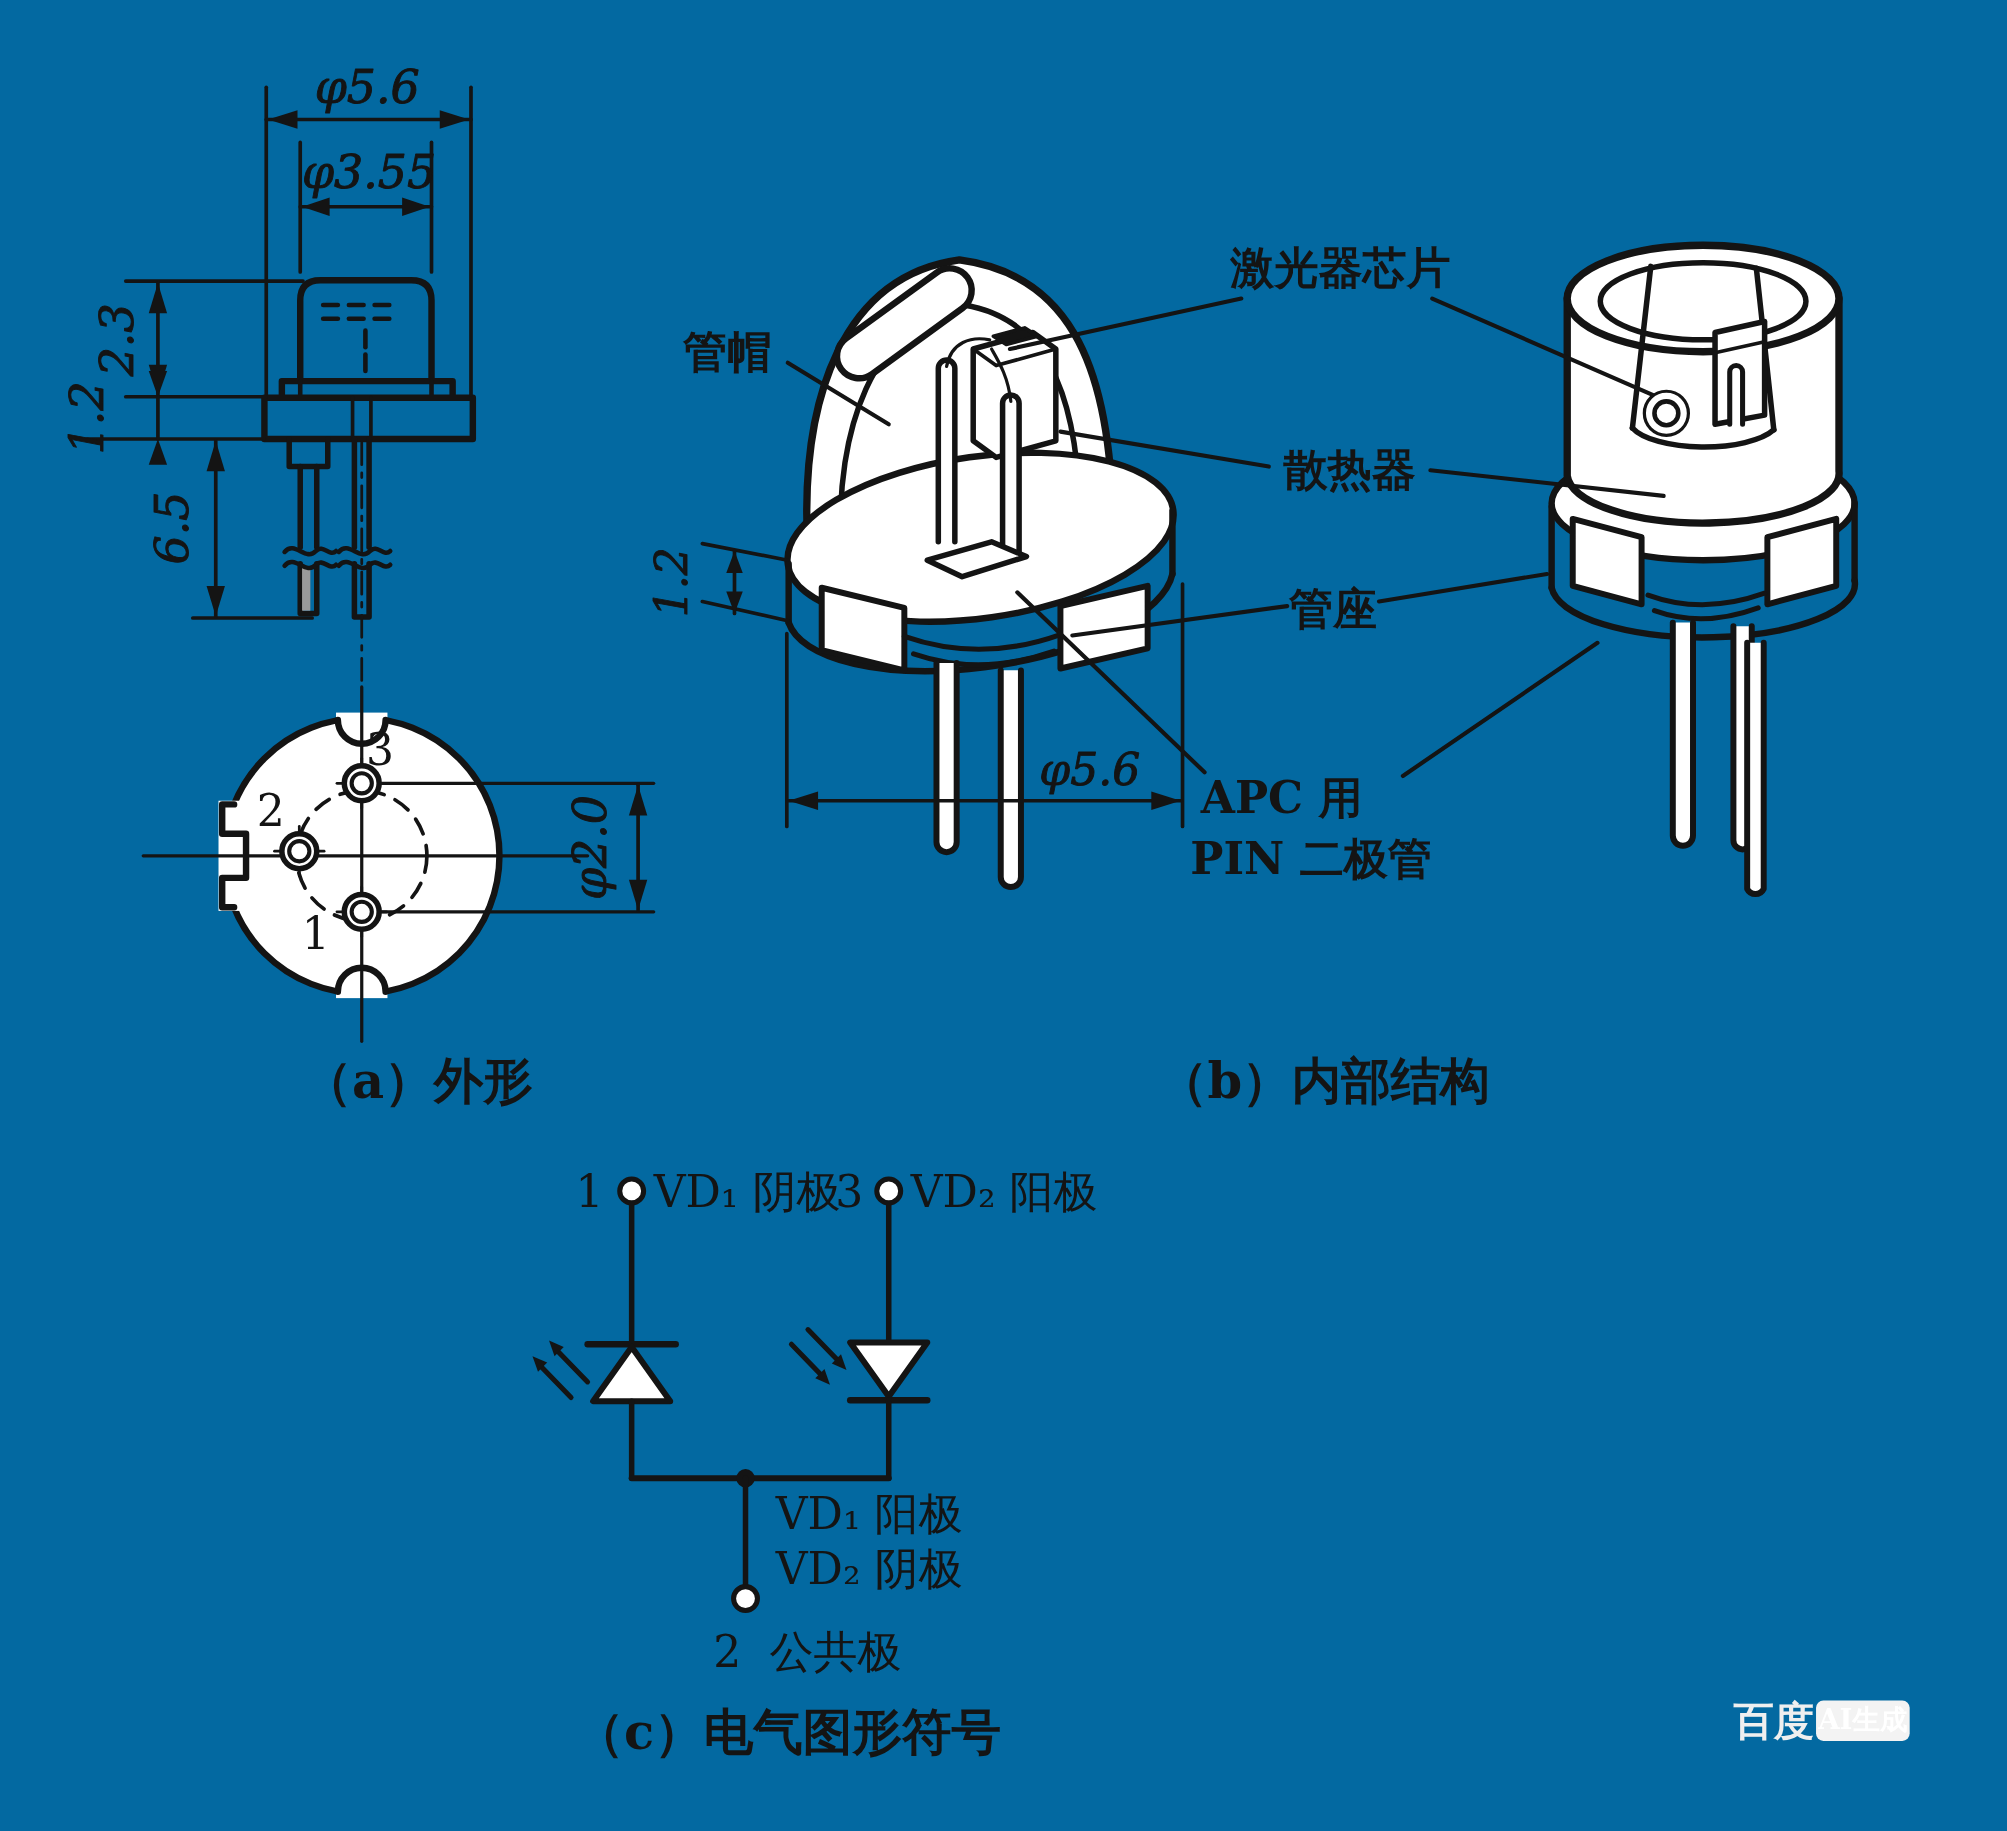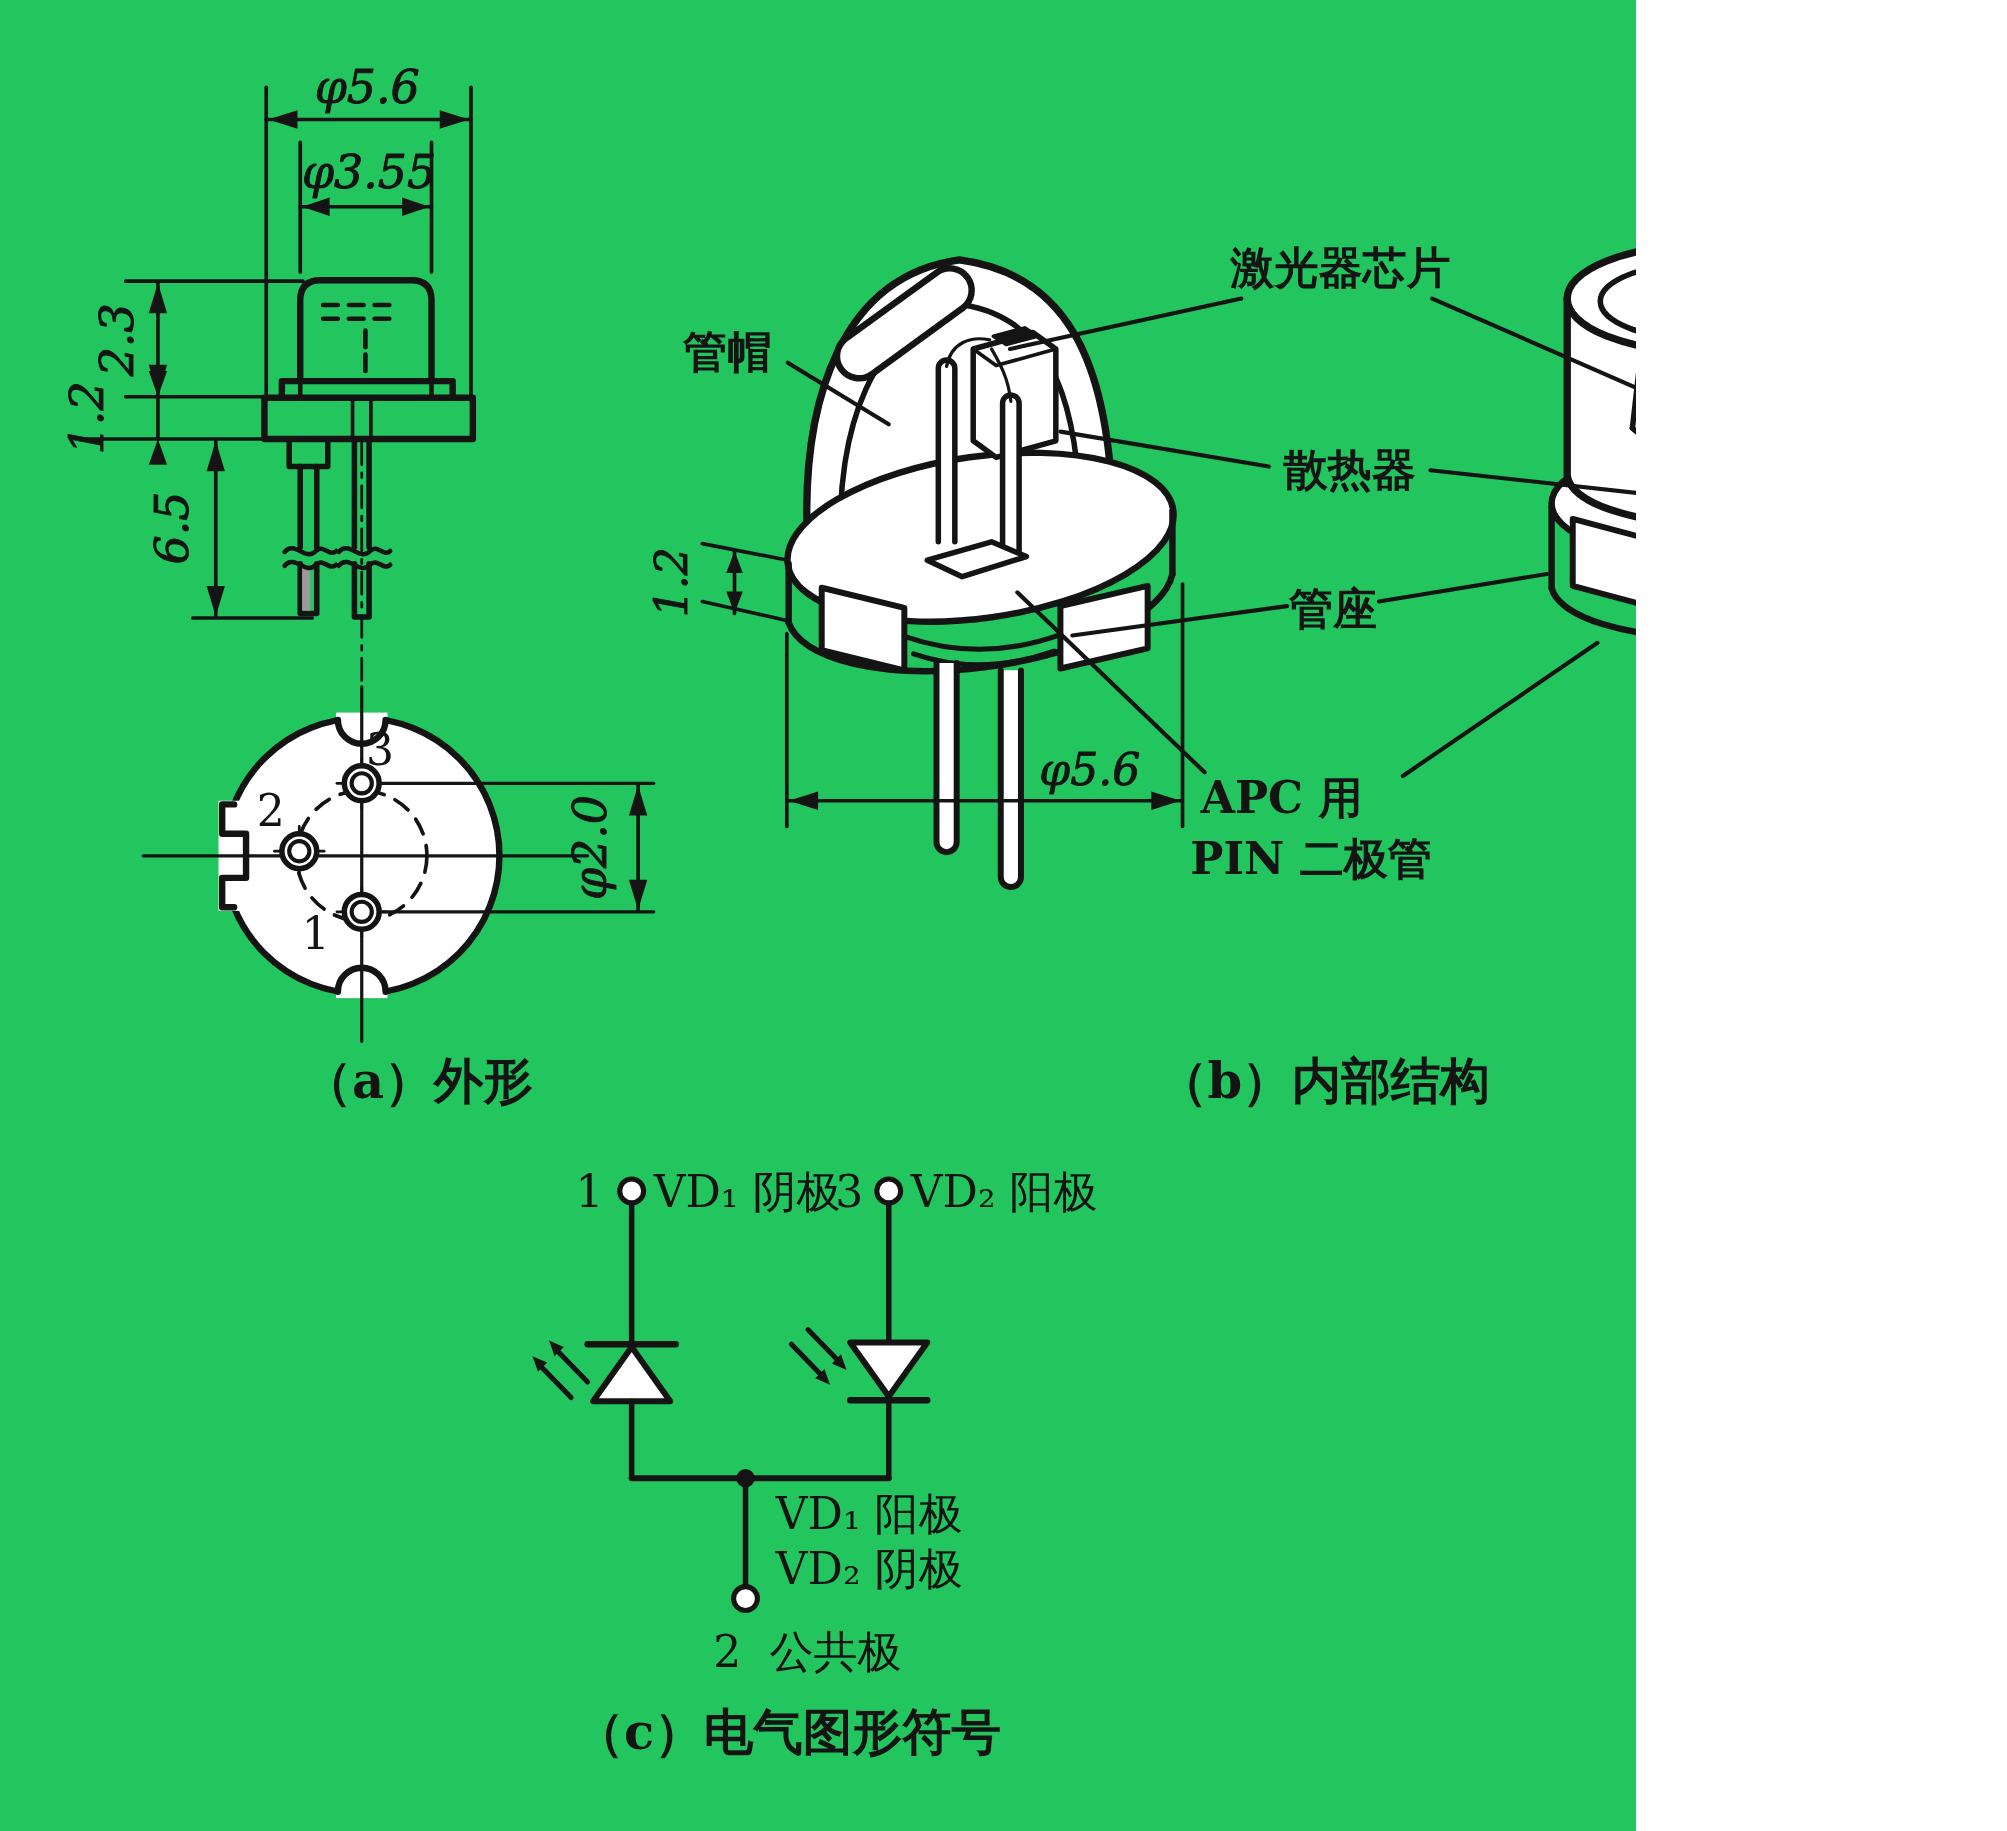--- a/index.html
+++ b/index.html
@@ -1,16 +1,16 @@
 <!DOCTYPE html>
 <html style="font-size:14.7px"><head>
 <meta charset="utf-8">
 <style>
   html,body{margin:0;padding:0;background:#ffffff;}
-  .stage{width:1636px;height:1831px;position:relative;background:#22c55e;overflow:hidden;}
+  .stage{width:2007px;height:1831px;position:relative;background:#0369a1;overflow:hidden;}
   svg{display:block;}
   svg *{stroke-linecap:round;stroke-linejoin:round;}
   text{font-family:"DejaVu Serif","Liberation Serif",serif;fill:#141414;}
   .dim{font-style:italic;font-size:50px;}
   .dimb{font-style:italic;font-size:48px;}
   .cjk{font-size:48px;font-weight:bold;}
   .cap{font-size:54px;font-weight:bold;}
   .pinnum{font-size:48px;}
   .schem{font-size:48px;}
   .wm1{font-size:44px;font-weight:bold;fill:#efefef;}

